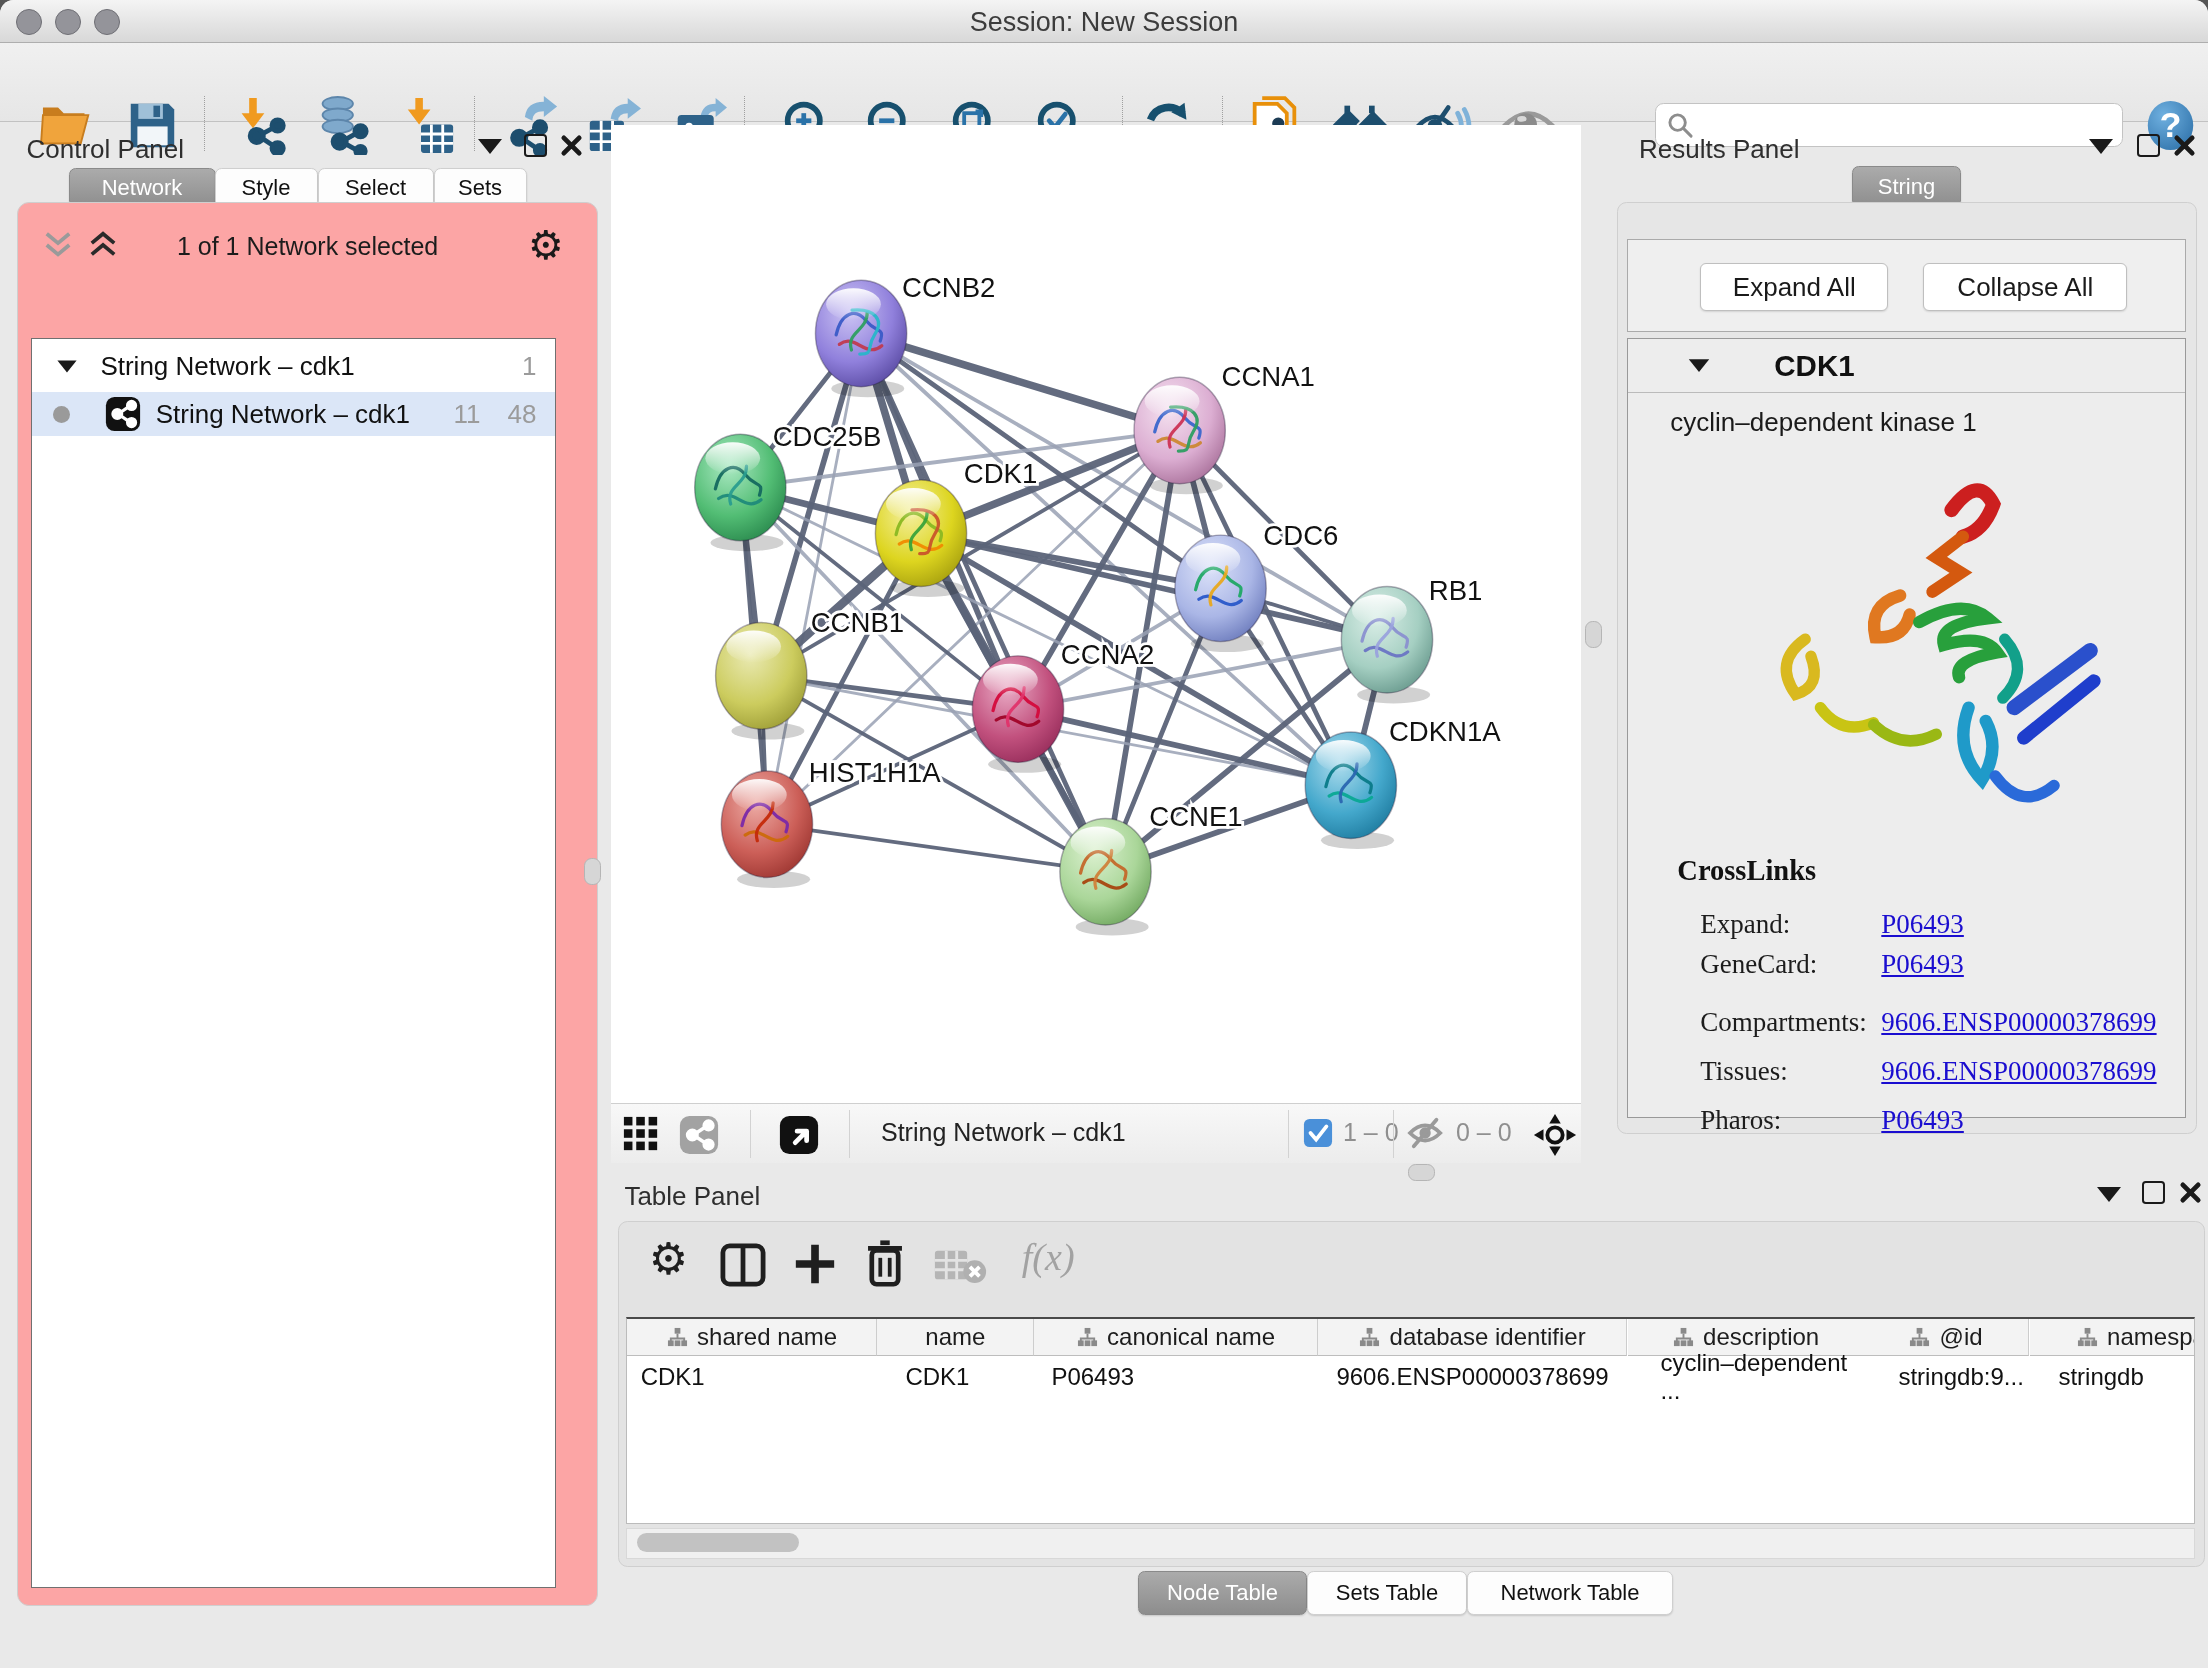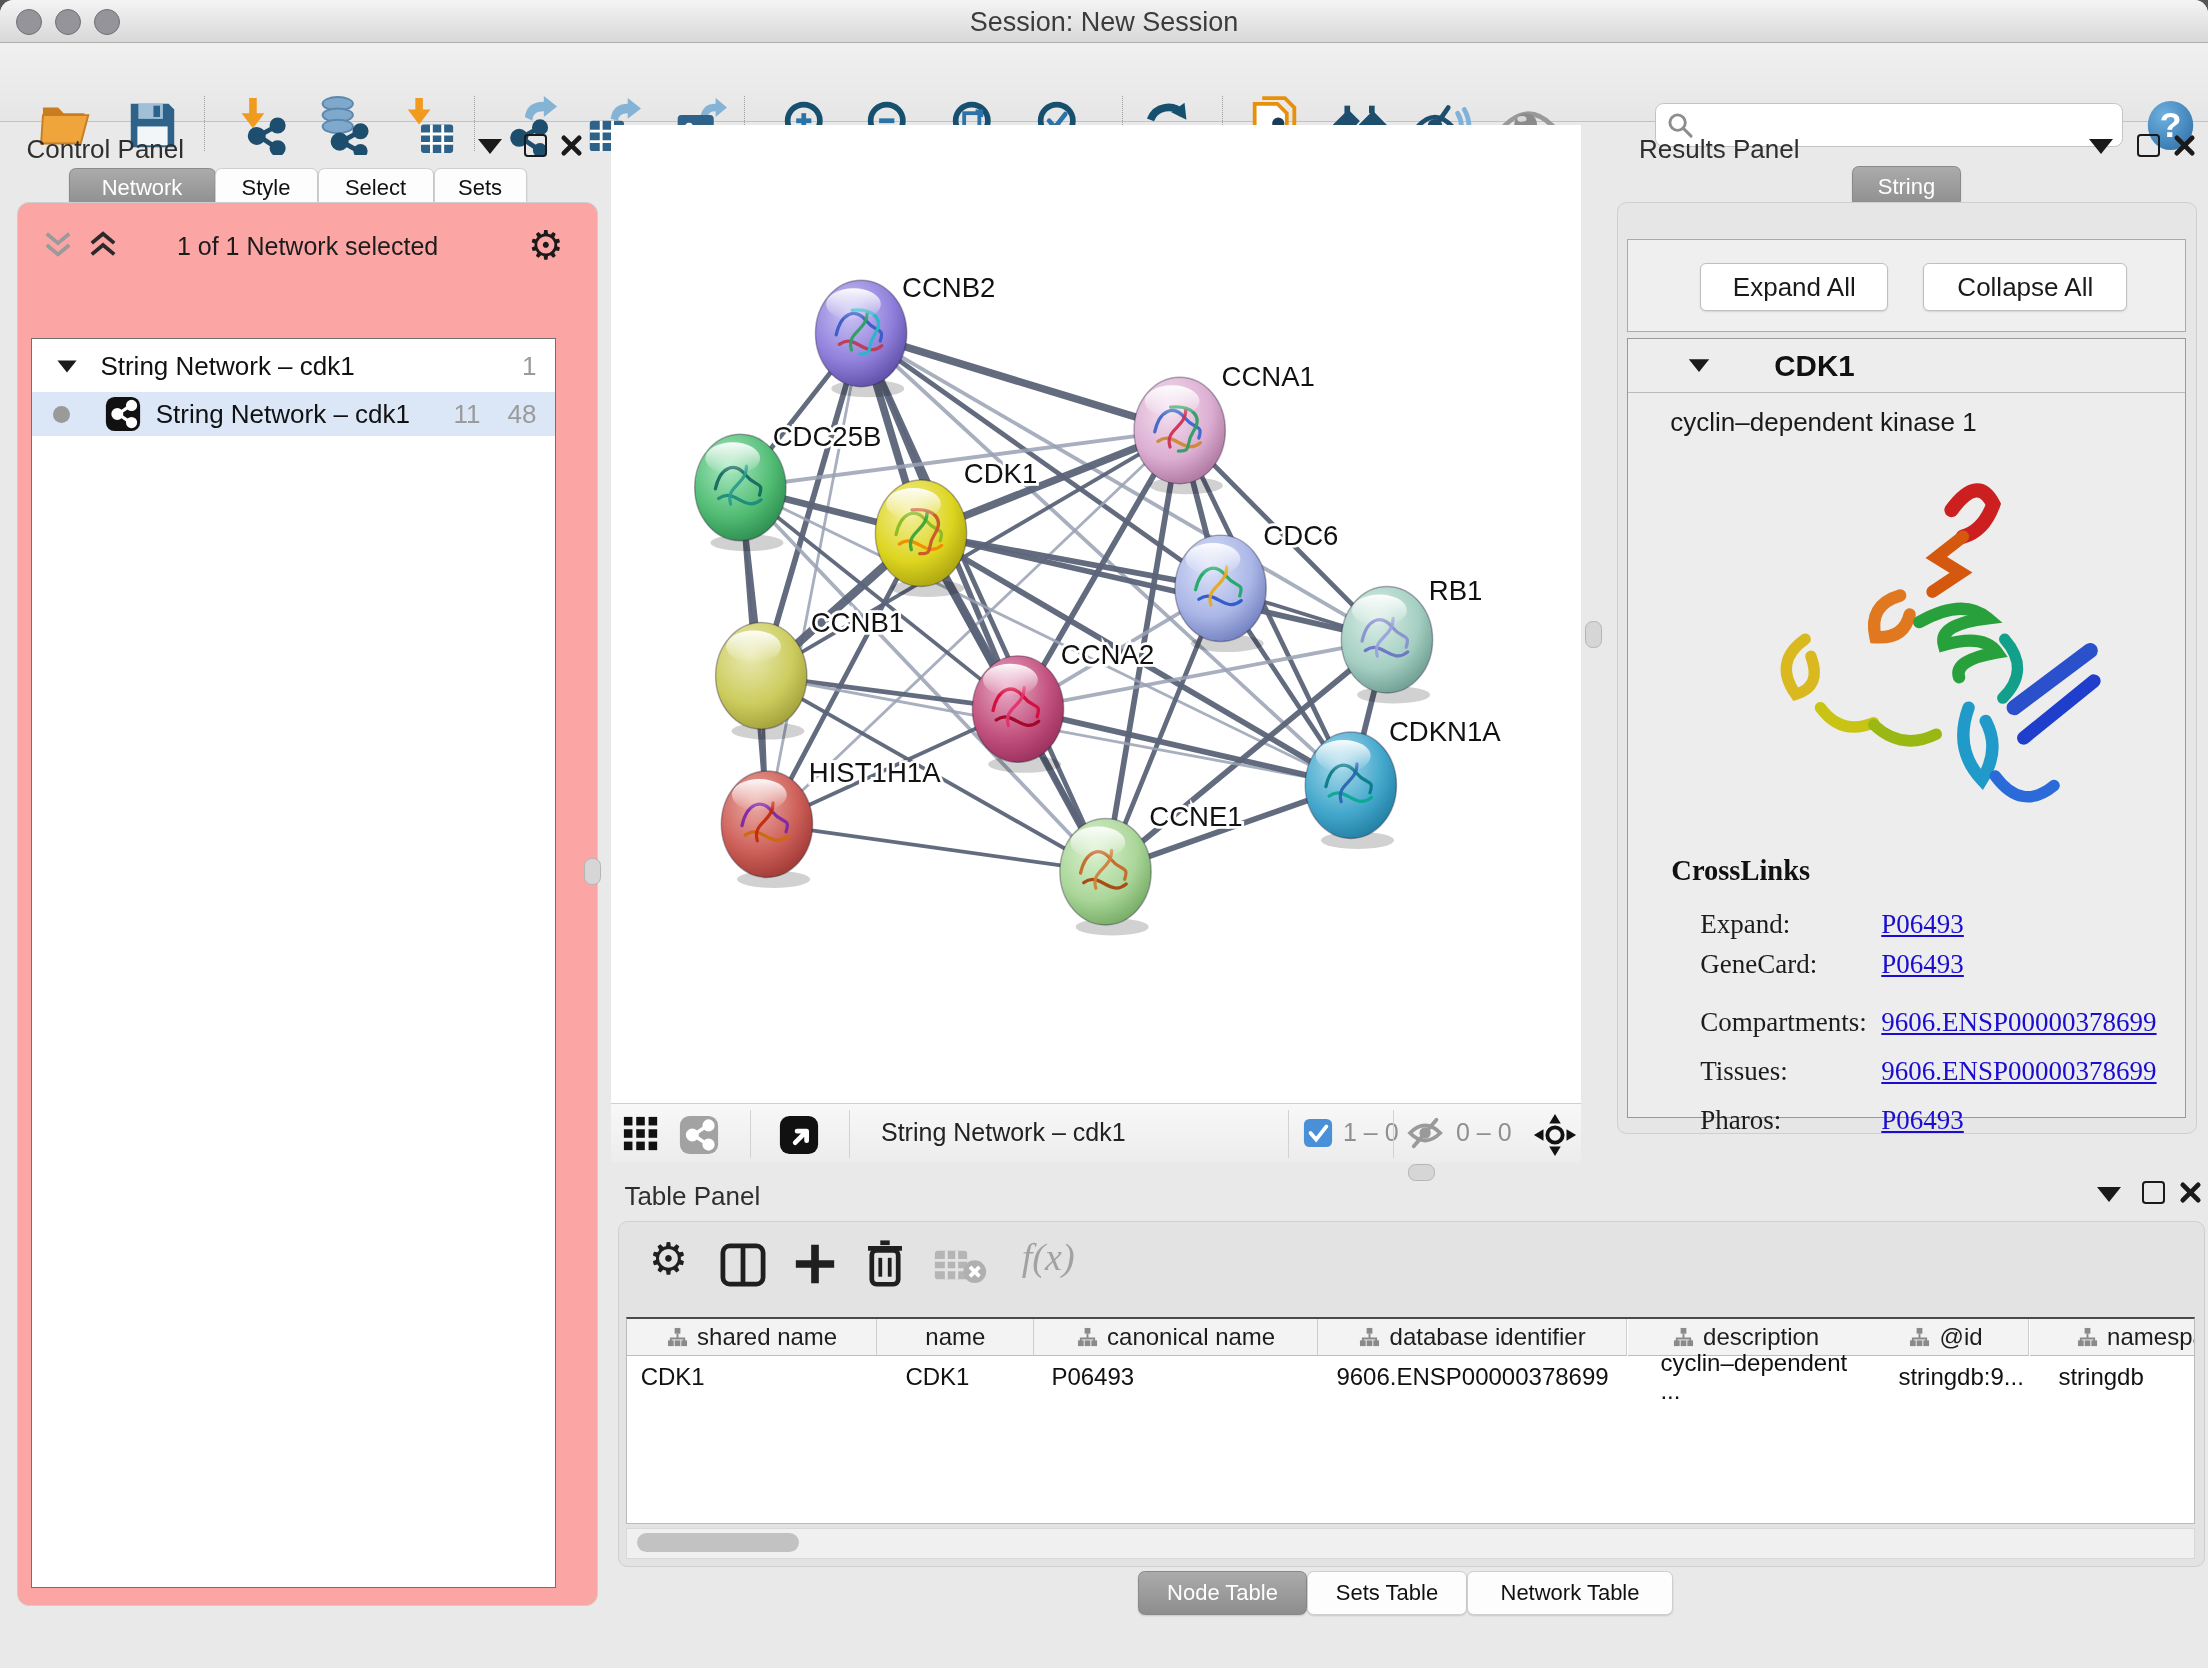--- a/index.html
+++ b/index.html
@@ -620,21 +620,21 @@
             <path d="M168 286 q30 28 66 10" stroke="#9ab814" stroke-width="12"></path>
             <path d="M216 178 q46 -26 72 -4 q-52 6 -46 28 q42 -12 56 8 q-46 8 -40 26" stroke="#28a03c" stroke-width="13"></path>
             <path d="M306 196 q28 32 -2 62" stroke="#12a08a" stroke-width="12"></path>
             <path d="M268 268 q-16 44 14 76 q20 -32 4 -62" stroke="#1f9ac9" stroke-width="13"></path>
             <path d="M316 268 L396 208" stroke="#2a50cc" stroke-width="16"></path>
             <path d="M326 300 L400 240" stroke="#1f3ecc" stroke-width="14"></path>
             <path d="M296 340 q28 38 62 10" stroke="#2a6ad9" stroke-width="12"></path>
           </g>
         </svg>
 
-        <div class="abs serif" style="left:43px;top:516px;font-size:28.5px;font-weight:bold;color:#111">CrossLinks</div>
+        <div class="abs serif" style="left:49px;top:516px;font-size:28.5px;font-weight:bold;color:#111">CrossLinks</div>
 
         <div class="abs" style="left:72px;top:561px;width:457px">
           <div style="display:flex;height:49px;align-items:center">
             <span class="xlabel" style="width:181px">Expand:</span>
             <a class="xlink" href="#">P06493</a>
           </div>
           <div style="display:flex;height:49px;align-items:flex-start">
             <span class="xlabel" style="width:181px">GeneCard:</span>
             <a class="xlink" href="#">P06493</a>
           </div>

